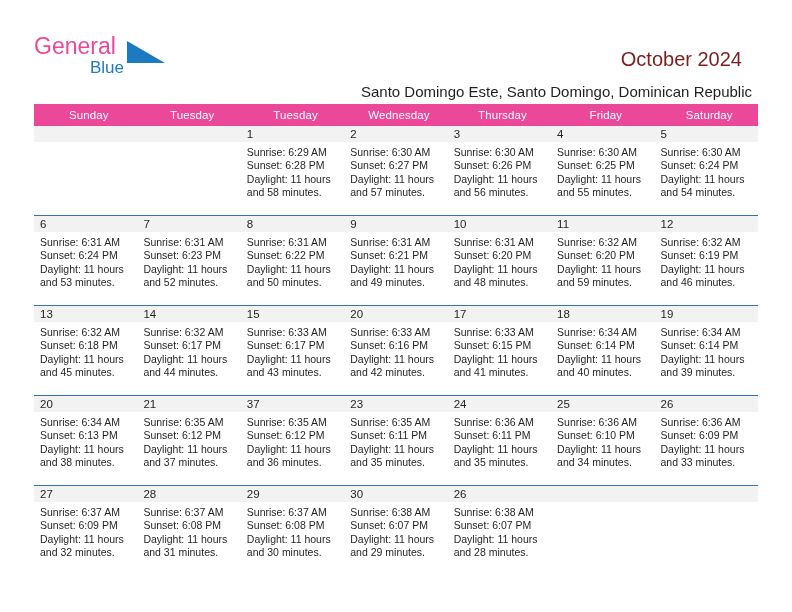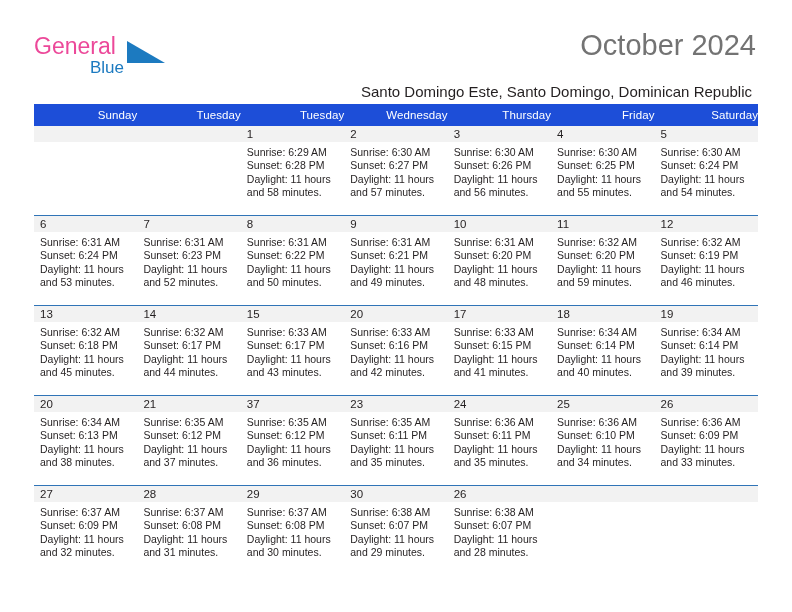--- a/index.html
+++ b/index.html
@@ -65,26 +65,26 @@
   }
   .brand-mark svg { display: block; }
 
   .title-block {
     position: absolute;
     right: 36px;
     top: 28px;
     text-align: right;
   }
   .cal-title {
-    font-size: 29px;
-    color: #737373;
+    font-size: 20px;
+    color: #7f1d1d;
     line-height: 34px;
     white-space: nowrap;
     font-weight: normal;
-    margin: 0;
+    margin: 14px;
   }
   .cal-subtitle {
     position: absolute;
     right: 36px;
     top: 79px;
     font-size: 15px;
     color: #231f20;
     line-height: 18px;
     white-space: nowrap;
     margin: 4px;
@@ -94,25 +94,25 @@
   
   .calendar {
     position: absolute;
     left: 34px;
     top: 104px;
     width: 724px;
     border-collapse: collapse;
     table-layout: fixed;
   }
   .calendar th {
-    background: #1d4ed8;
+    background: #ec4899;
     color: #ffffff;
     font-size: 11.5px;
     font-weight: normal;
-    text-align: right;
+    text-align: center;
     padding: 5px 0 5px 6px;
     height: 11px;
     letter-spacing: 0.1px;
   }
   .calendar td {
     vertical-align: top;
     padding: 0;
     width: 103.43px;
     border-top: 1.6px solid #3074b7;
   }

